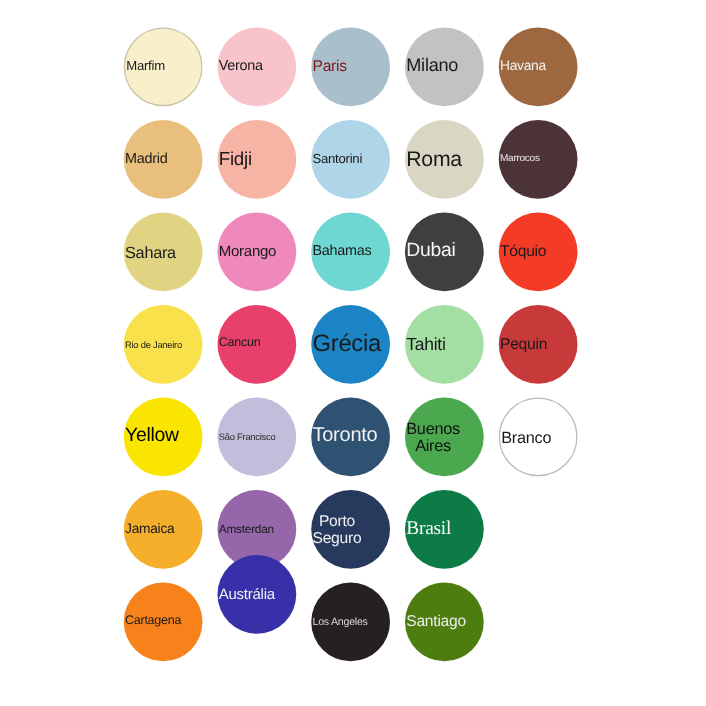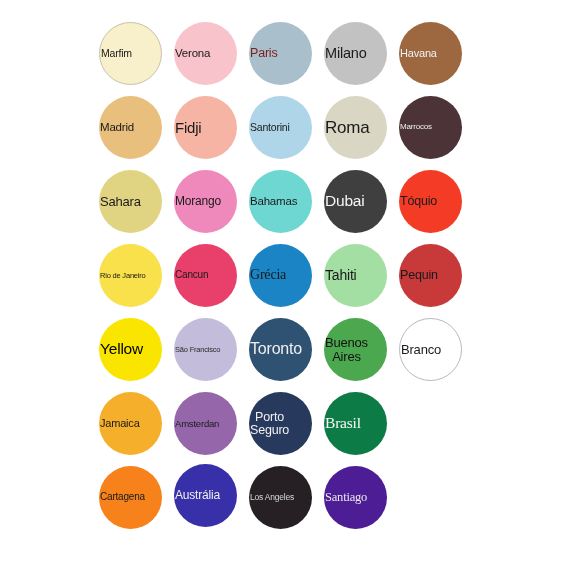--- a/index.html
+++ b/index.html
@@ -89,21 +89,21 @@
     <div class="swatch" style="left: 399px; top: 170px; width: 63px; height: 63px; background: rgb(244, 59, 38);">
       <span class="swatch-label" style="color: rgb(26, 26, 26); font-size: 12.5px;">Tóquio</span>
     </div>
     <div class="swatch" style="left: 99px; top: 244px; width: 63px; height: 63px; background: rgb(248, 225, 74);">
       <span class="swatch-label" style="color: rgb(26, 26, 26); font-size: 7.5px;">Rio de Janeiro</span>
     </div>
     <div class="swatch" style="left: 174px; top: 244px; width: 63px; height: 63px; background: rgb(232, 64, 106);">
       <span class="swatch-label" style="color: rgb(26, 26, 26); font-size: 10px;">Cancun</span>
     </div>
     <div class="swatch" style="left: 249px; top: 244px; width: 63px; height: 63px; background: rgb(27, 132, 196);">
-      <span class="swatch-label" style="color: rgb(26, 26, 26); font-size: 14px; font-family: Liberation Serif, serif;">Grécia</span>
+      <span class="swatch-label" style="color: rgb(26, 26, 26); font-size: 19px;">Grécia</span>
     </div>
     <div class="swatch" style="left: 324px; top: 244px; width: 63px; height: 63px; background: rgb(163, 222, 162);">
       <span class="swatch-label" style="color: rgb(26, 26, 26); font-size: 14px;">Tahiti</span>
     </div>
     <div class="swatch" style="left: 399px; top: 244px; width: 63px; height: 63px; background: rgb(200, 57, 58);">
       <span class="swatch-label" style="color: rgb(26, 26, 26); font-size: 12.5px;">Pequin</span>
     </div>
     <div class="swatch" style="left: 99px; top: 318px; width: 63px; height: 63px; background: rgb(249, 229, 0);">
       <span class="swatch-label" style="color: #000000; font-size: 15.5px;">Yellow</span>
     </div>
@@ -129,22 +129,22 @@
     <div class="swatch" style="left: 249px; top: 392px; width: 63px; height: 63px; background: rgb(40, 57, 94);">
       <span class="swatch-label" style="color: rgb(240, 240, 240); font-size: 12.5px;">Porto
 Seguro</span>
     </div>
     <div class="swatch" style="left: 324px; top: 392px; width: 63px; height: 63px; background: rgb(13, 123, 69); font-family: Liberation Serif, serif;">
       <span class="swatch-label" style="color: rgb(250, 250, 250); font-size: 15.5px;">Brasil</span>
     </div>
     <div class="swatch" style="left: 99px; top: 466px; width: 63px; height: 63px; background: rgb(247, 130, 27);">
       <span class="swatch-label" style="color: rgb(26, 26, 26); font-size: 10px;">Cartagena</span>
     </div>
-    <div class="swatch" style="left: 174px; top: 464px; width: 63px; height: 63px; background: rgb(55, 48, 168);">
+    <div class="swatch" style="left: 174px; top: 444px; width: 63px; height: 63px; background: rgb(55, 48, 168);">
       <span class="swatch-label" style="color: rgb(240, 240, 240); font-size: 12px;">Austrália</span>
     </div>
     <div class="swatch" style="left: 249px; top: 466px; width: 63px; height: 63px; background: rgb(38, 32, 36);">
       <span class="swatch-label" style="color: rgb(216, 216, 216); font-size: 8.5px;">Los Angeles</span>
     </div>
-    <div class="swatch" style="left: 324px; top: 466px; width: 63px; height: 63px; background: #4c1d95; font-family: Liberation Serif, serif;">
+    <div class="swatch" style="left: 324px; top: 466px; width: 63px; height: 63px; background: #4d7c0f;">
       <span class="swatch-label" style="color: rgb(234, 234, 234); font-size: 12.5px;">Santiago</span>
     </div>
   </div>
 
 </body></html>

